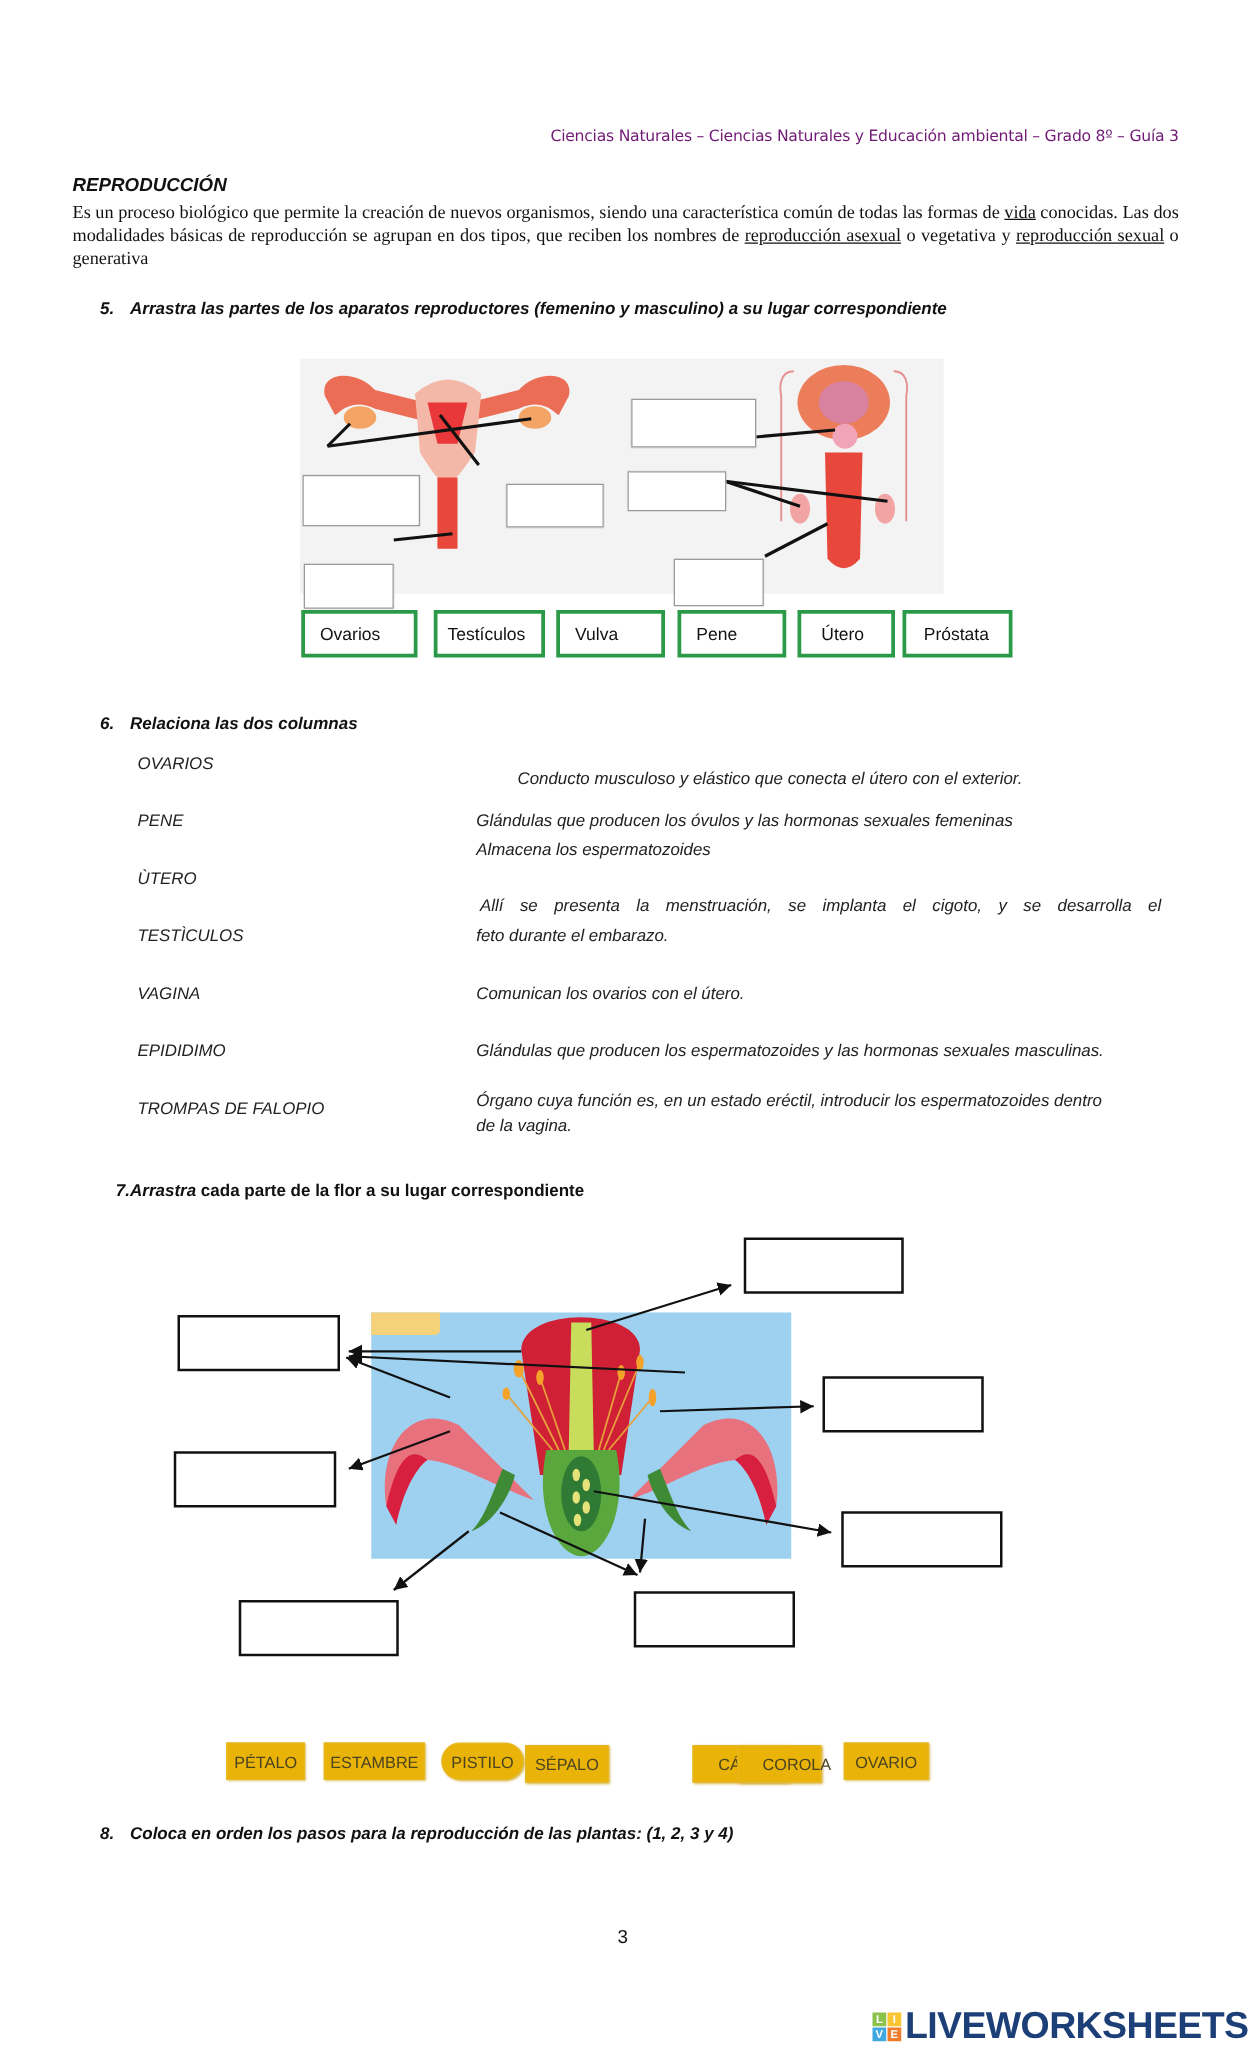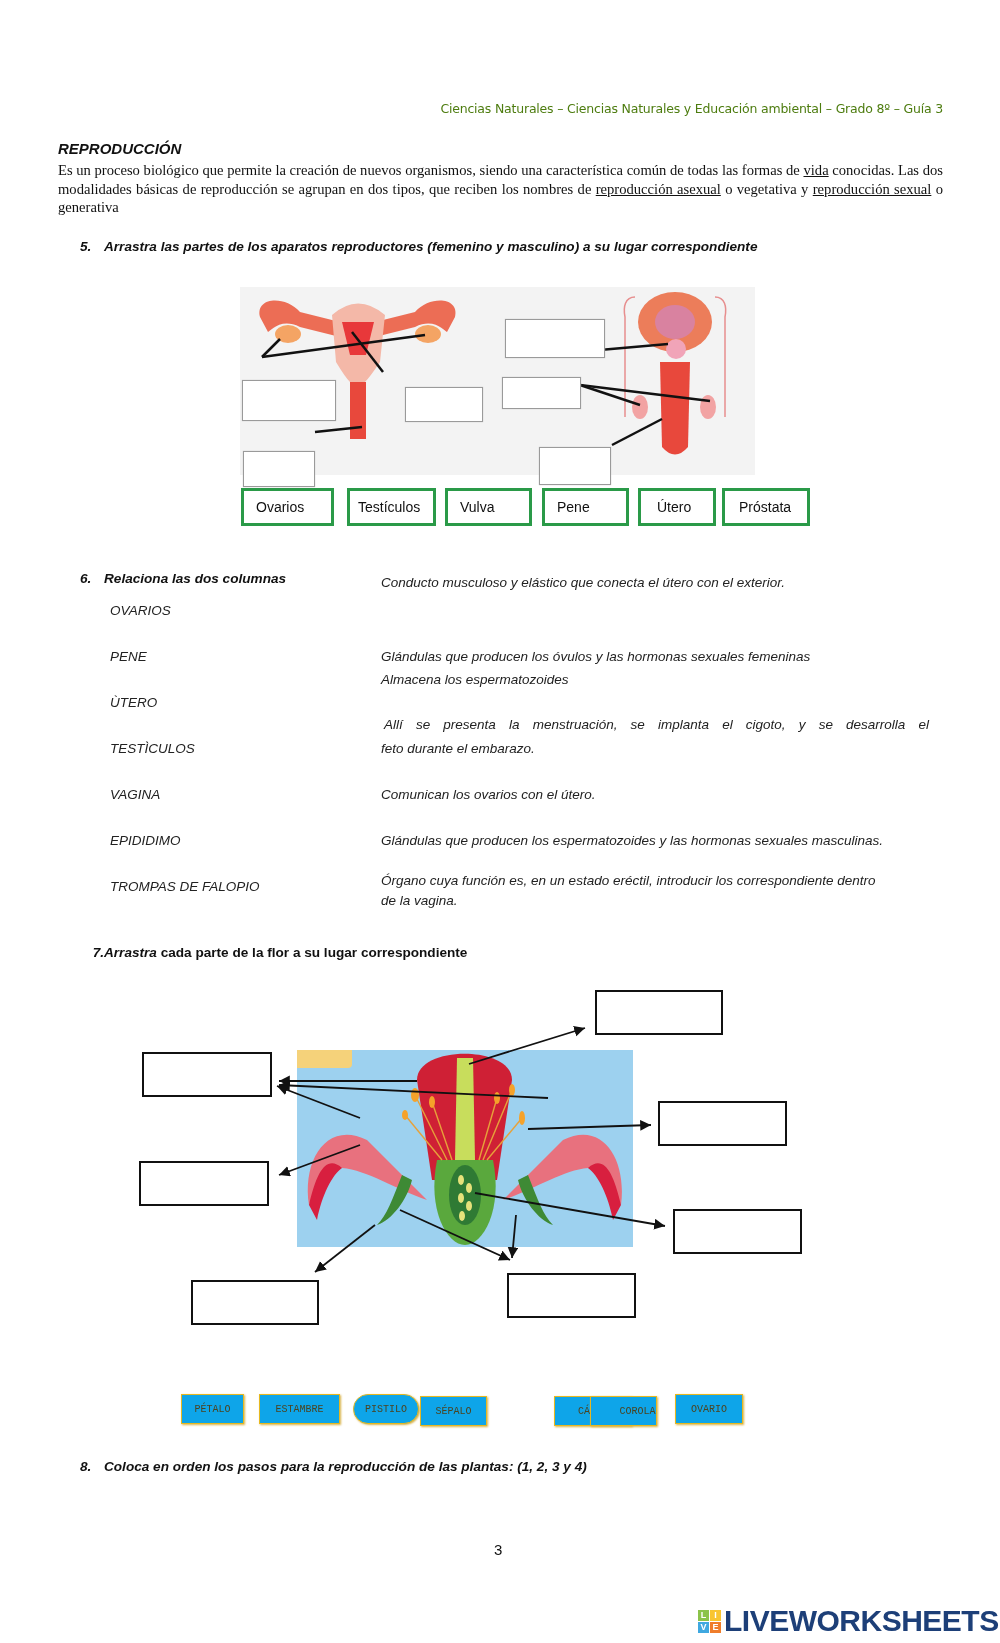--- a/index.html
+++ b/index.html
@@ -1,36 +1,36 @@
 <!DOCTYPE html>
 <html><head>
 <meta charset="utf-8">
 <style>
   html,body{margin:0;padding:0;background:#fff;}
   body{width:1000px;height:1643px;position:relative;overflow:hidden;font-family:"Liberation Sans",sans-serif;color:#111;}
   .abs{position:absolute;}
-  .hdr{top:101px;right:57px;font-size:12.5px;color:#4d7c0f;font-family:"DejaVu Sans",sans-serif;letter-spacing:-0.2px;}
+  .hdr{top:101px;right:57px;font-size:12.5px;color:#701a75;font-family:"DejaVu Sans",sans-serif;letter-spacing:-0.2px;}
   .title{top:140px;left:58px;font-size:15px;font-weight:bold;font-style:italic;font-family:"Liberation Sans",sans-serif;}
   .para{top:161px;left:58px;width:885px;font-family:"Liberation Serif",serif;font-size:14.6px;line-height:18.5px;text-align:justify;text-align-last:left;}
   .para u{text-decoration:underline;font-family:Liberation Serif, serif;}
   .qh{left:80px;font-size:13.6px;font-weight:bold;font-style:italic;font-family:"Liberation Sans",sans-serif;}
   .qh .n{display:inline-block;width:24px;}
   .qh .plain{font-style:normal;}
   
   .diag{left:240px;top:287px;width:515px;height:188px;background:#f3f3f3;}
   .dropbox{position:absolute;background:#fff;border:1.6px solid #9a9a9a;box-shadow:0 0 1px #bbb;}
   .gtile{position:absolute;top:488px;height:38px;border:3px solid #2a9a48;background:#fff;font-size:14px;display:flex;align-items:center;box-sizing:border-box;padding-left:12px;font-family:"Liberation Sans",sans-serif;cursor:grab;}
   
   .lcol{left:110px;font-size:13.5px;font-style:italic;font-family:"Liberation Sans",sans-serif;color:#222;}
   .rcol{left:381px;width:548px;font-size:13.5px;font-style:italic;font-family:"Liberation Sans",sans-serif;color:#222;line-height:21px;}
   .just{text-align:justify;text-align-last:justify;}
   
   .flowerbg{left:297px;top:1050px;width:336px;height:197px;background:#9dd1ef;}
   .fbox{position:absolute;background:#fff;border:2.5px solid #111;box-sizing:border-box;}
-  .ytile{position:absolute;top:1394px;height:30px;background:#0ea5e9;border:1.5px solid #e6b820;box-shadow:1px 1px 2px #d8b34a;font-size:10px;color:#4b4420;display:flex;align-items:center;justify-content:center;box-sizing:border-box;font-family:Liberation Mono, monospace;cursor:grab;}
+  .ytile{position:absolute;top:1394px;height:30px;background:#eab308;border:1.5px solid #e6b820;box-shadow:1px 1px 2px #d8b34a;font-size:13px;color:#4b4420;display:flex;align-items:center;justify-content:center;box-sizing:border-box;font-family:Liberation Sans, sans-serif;cursor:grab;}
   .pnum{top:1541px;left:494px;font-size:15px;font-family:"Liberation Sans",sans-serif;}
   .logo{top:1604px;left:698px;display:flex;align-items:center;}
   .logo .sq{display:grid;grid-template-columns:11px 11px;grid-template-rows:11px 11px;gap:1px;margin-right:3px;}
   .logo .sq span{font-size:9px;font-weight:bold;color:#fff;display:flex;align-items:center;justify-content:center;}
   .logo .txt{font-size:30px;font-weight:bold;color:#1d3f78;letter-spacing:-0.5px;font-family:"Liberation Sans",sans-serif;}
 </style>
 </head>
 <body>
 
 <div class="abs hdr">Ciencias Naturales – Ciencias Naturales y Educación ambiental – Grado 8º – Guía 3</div>
@@ -91,28 +91,28 @@
 <div class="abs qh" style="top:571px;"><span class="n">6.</span><span>Relaciona las dos columnas</span></div>
 
 <div class="abs lcol" style="top:603px;">OVARIOS</div>
 <div class="abs lcol" style="top:649px;">PENE</div>
 <div class="abs lcol" style="top:695px;">ÙTERO</div>
 <div class="abs lcol" style="top:741px;">TESTÌCULOS</div>
 <div class="abs lcol" style="top:787px;">VAGINA</div>
 <div class="abs lcol" style="top:833px;">EPIDIDIMO</div>
 <div class="abs lcol" style="top:879px;">TROMPAS DE FALOPIO</div>
 
-<div class="abs rcol" style="top:572px;">Conducto musculoso y elástico que conecta el útero con el exterior.</div>
+<div class="abs rcol" style="top:612px;margin-left:33px;">Conducto musculoso y elástico que conecta el útero con el exterior.</div>
 <div class="abs rcol" style="top:646px;">Glándulas que producen los óvulos y las hormonas sexuales femeninas</div>
 <div class="abs rcol" style="top:669px;">Almacena los espermatozoides</div>
 <div class="abs rcol just" style="top:714px;padding-left:3px;box-sizing:border-box;">Allí se presenta la menstruación, se implanta el cigoto, y se desarrolla el</div>
 <div class="abs rcol" style="top:738px;">feto durante el embarazo.</div>
 <div class="abs rcol" style="top:784px;">Comunican los ovarios con el útero.</div>
 <div class="abs rcol" style="top:830px;">Glándulas que producen los espermatozoides y las hormonas sexuales masculinas.</div>
-<div class="abs rcol" style="top:870px;">Órgano cuya función es, en un estado eréctil, introducir los correspondiente dentro</div>
+<div class="abs rcol" style="top:870px;">Órgano cuya función es, en un estado eréctil, introducir los espermatozoides dentro</div>
 <div class="abs rcol" style="top:890px;">de la vagina.</div>
 
 <div class="abs qh" style="top:945px;text-align:right;"><span class="n">7.</span><span>Arrastra</span><span class="plain"> cada parte de la flor a su lugar correspondiente</span></div>
 
 <div class="abs flowerbg">
   <div style="position:absolute;left:0;top:0;width:55px;height:18px;background:#f5d27a;border-radius:0 0 4px 0;"></div>
   <svg width="336" height="197" viewBox="0 0 336 197" style="position:absolute;left:0;top:0;">
     <path d="M70,90 C30,70 5,110 12,155 C18,140 30,120 45,118 C70,120 100,140 130,150 Z" fill="#e8717e"></path>
     <path d="M266,90 C306,70 330,110 324,155 C318,140 306,120 291,118 C266,120 236,140 206,150 Z" fill="#e8717e"></path>
     <path d="M12,155 C20,120 30,105 45,118 C35,125 25,145 20,170 Z" fill="#d81f3f"></path>

